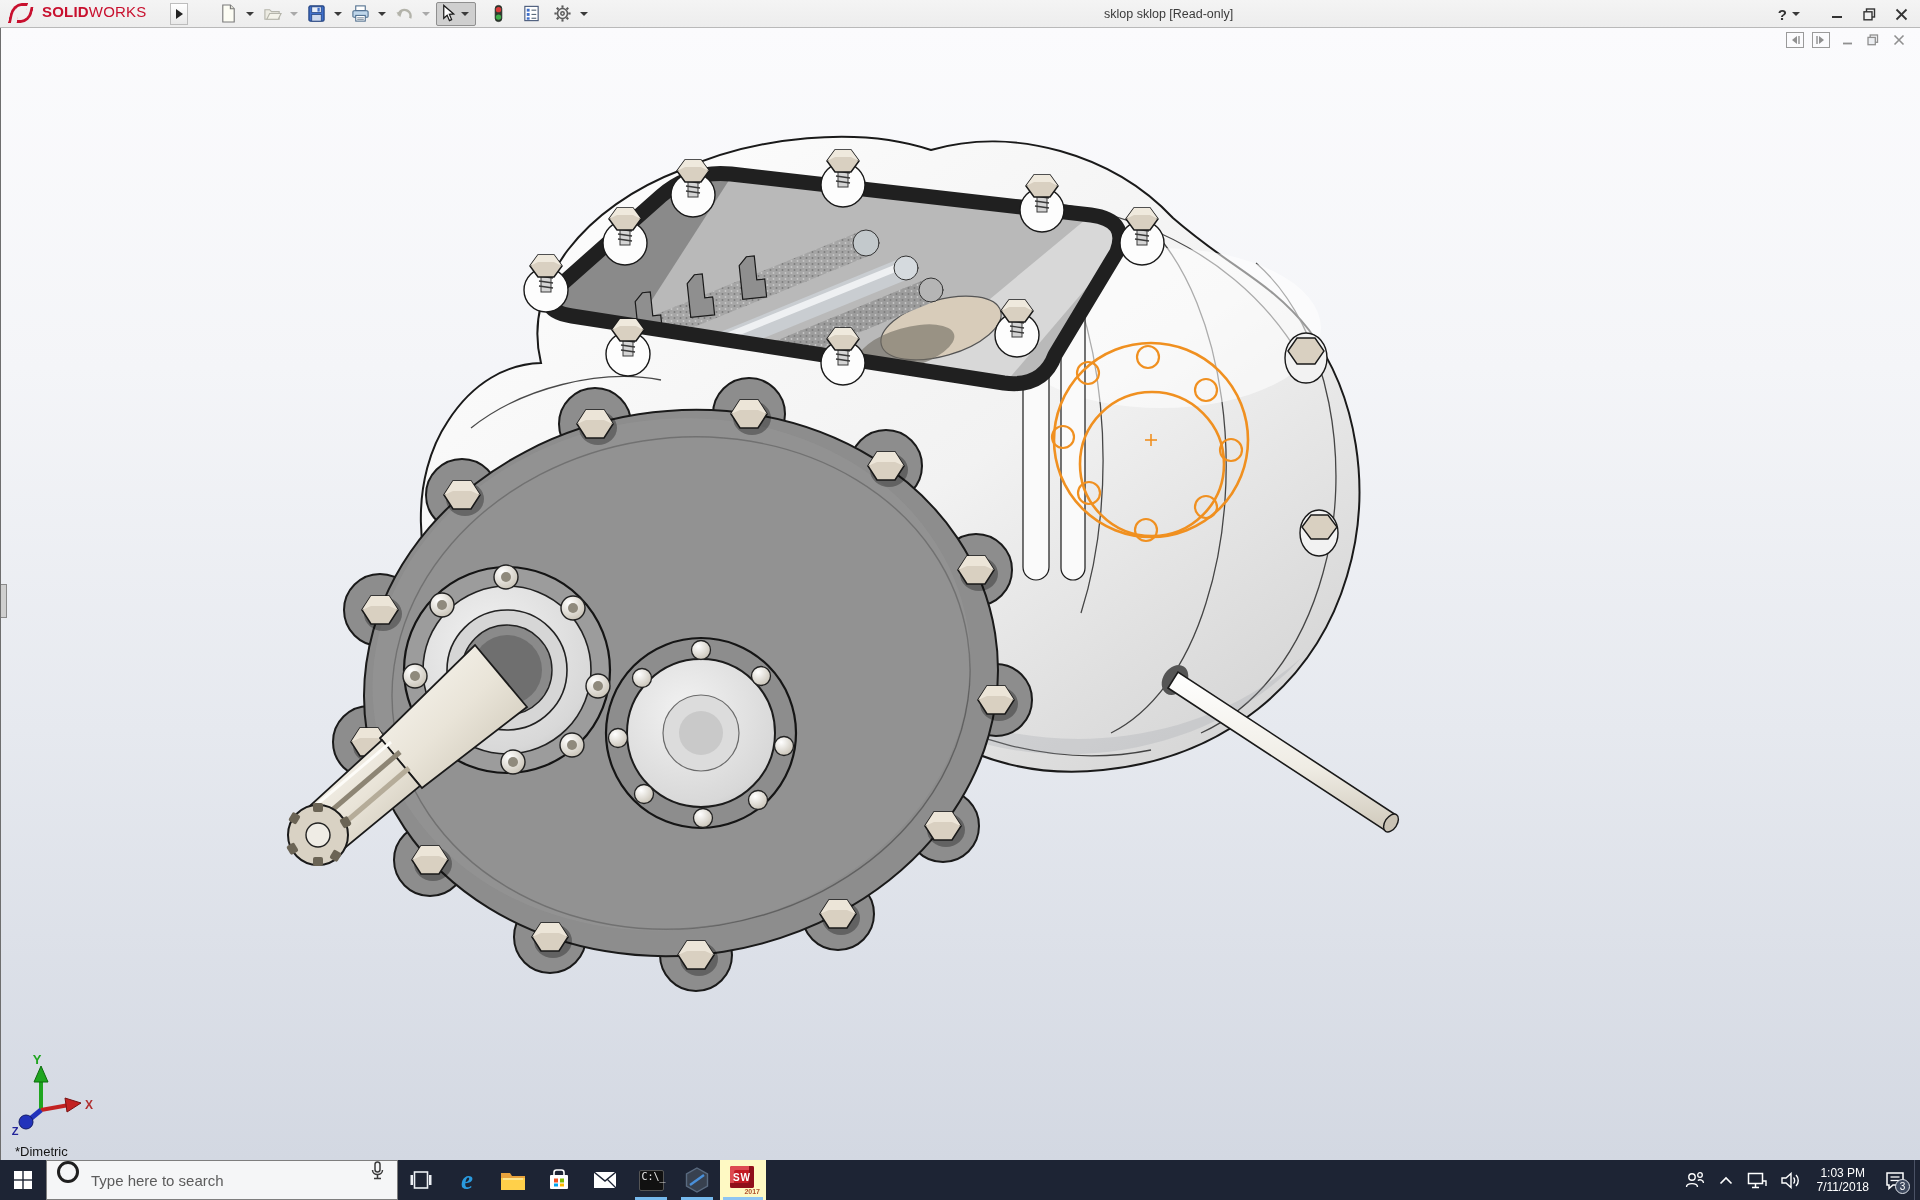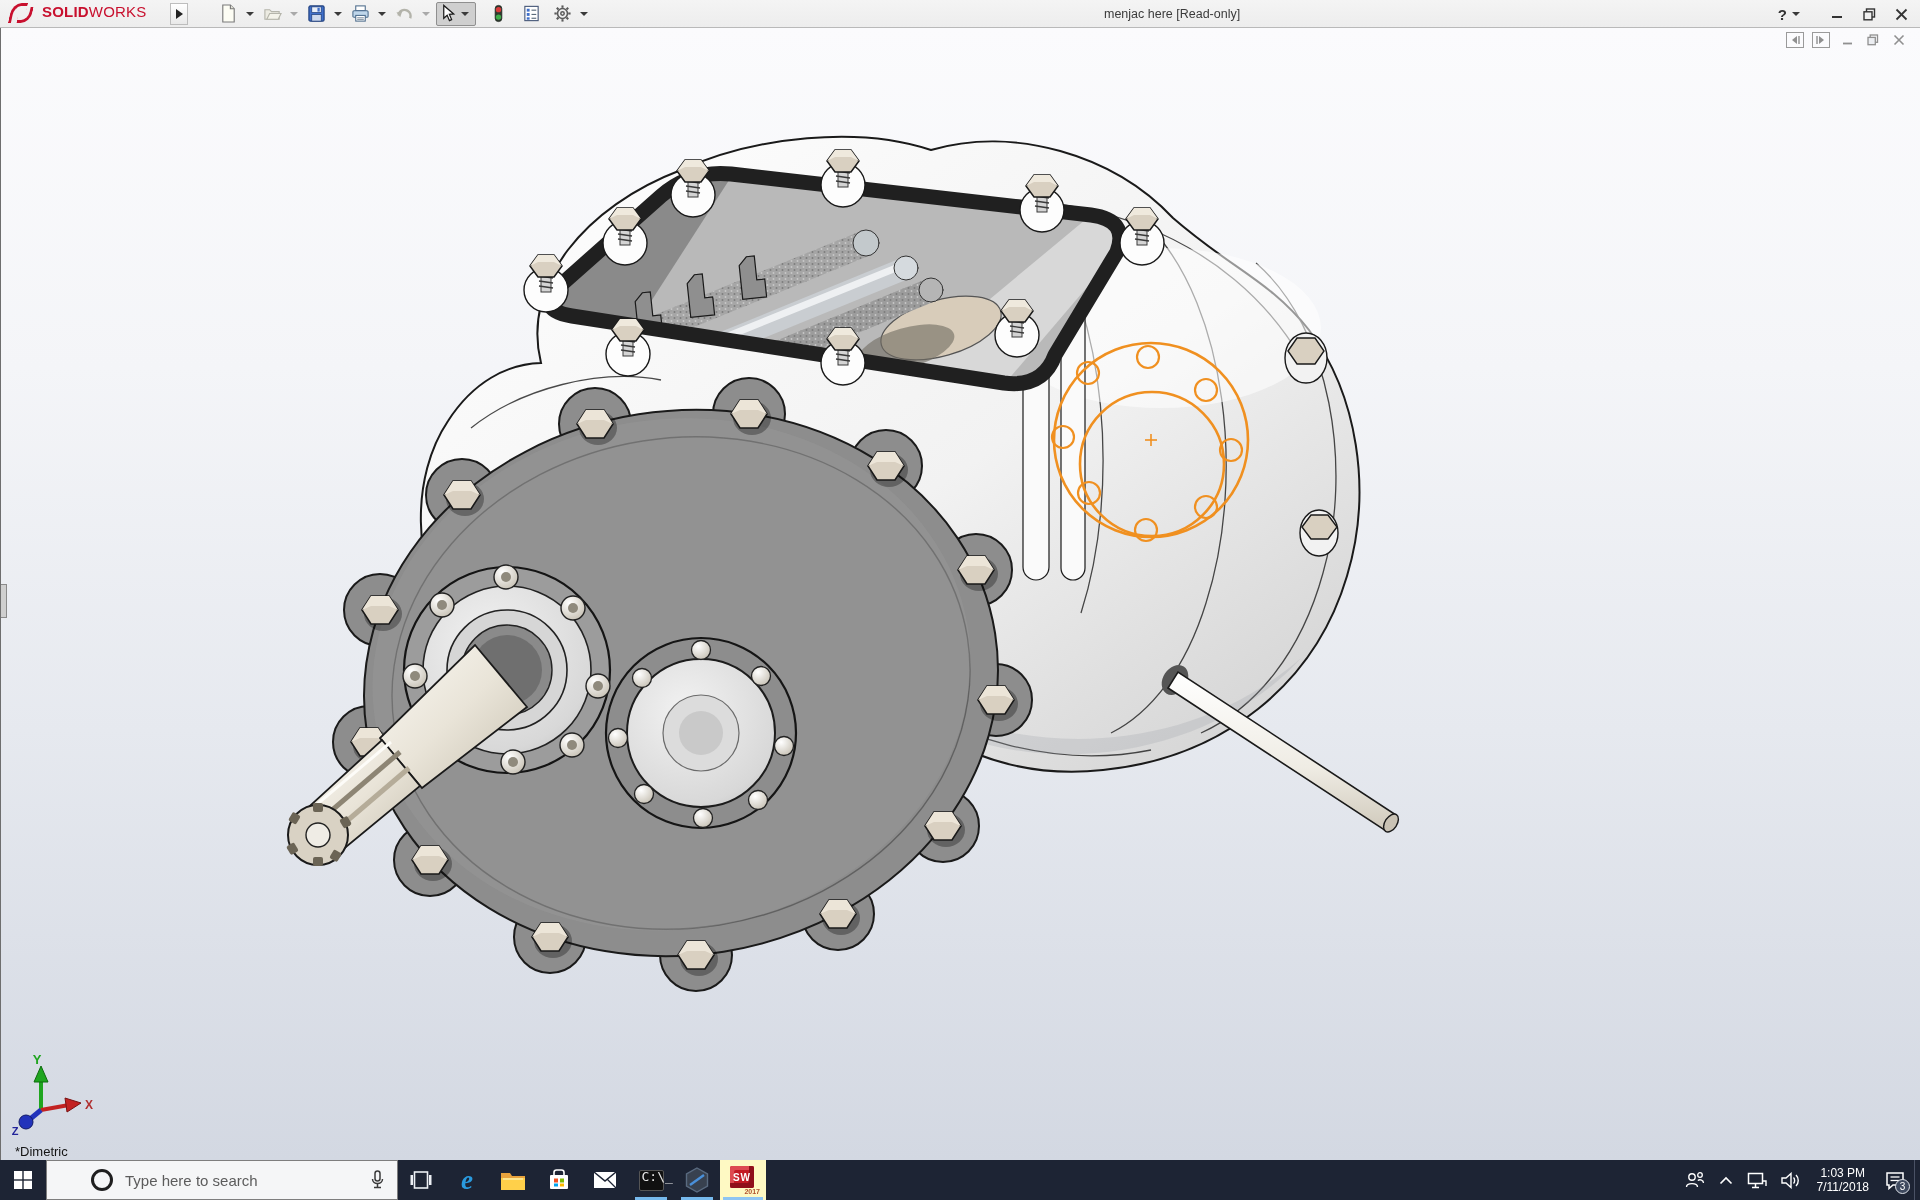--- a/index.html
+++ b/index.html
@@ -52,39 +52,39 @@
     background:#cfcfcf; border:1px solid #8a8a8a; border-left:none; }
   .model-svg { position:absolute; top:0; left:0; }
   .orient-label { position:absolute; left:14px; bottom:1px; font-size:13px; font-weight:400; color:#141414; }
   .triad { position:absolute; left:6px; bottom:22px; }
 
   
   .taskbar { position:absolute; bottom:0; left:0; width:1920px; height:40px;
     background:#1d2434; display:flex; align-items:stretch; }
   .tb-item { width:46px; display:flex; align-items:center; justify-content:center; position:relative; }
   .start { width:46px; }
-  .searchbox { width:352px; background:#f5f6f7; border:1px solid #7e7e7e; display:flex; align-items:center; position:relative;padding-left:34px; }
+  .searchbox { width:352px; background:#f5f6f7; border:1px solid #7e7e7e; display:flex; position:relative; }
   .cortana-ring { width:22px; height:22px; border:3px solid #1f1f1f; border-radius:50%; margin:0 12px 0 10px; flex:none; }
   .search-input { flex:1; border:none; outline:none; background:transparent; font-size:15px; color:#4a4a4a;
     font-family:"Liberation Sans",sans-serif; }
   .search-input::placeholder { color:#5c5c5c; }
   .mic { margin-right:12px; flex:none; }
   .running::after { content:""; position:absolute; left:7px; right:7px; bottom:0; height:3px; background:#76b9ed; }
   .active-app { background:#fef9c3; }
   .active-app::after { left:3px; right:3px; background:#8ec5f2; }
   .tray { margin-left:auto; display:flex; align-items:center; }
   .tray-item { height:40px; display:flex; align-items:center; justify-content:center; padding:0 7px; position:relative; }
   .clock { flex-direction:column; line-height:14px; padding:16px 9px; }
   .clock span { color:#fff; font-size:12px; text-align:right; display:block; }
   .badge { position:absolute; right:2px; bottom:6px; min-width:15px; height:15px; border-radius:50%;
     background:#3f4a5f; border:1px solid #dfe3ea; color:#fff; font-size:10px;
     display:flex; align-items:center; justify-content:center; }
   .show-desktop { width:6px; border-left:1px solid #4a5265; height:40px; margin-left:2px; }
   .cmd-icon { width:25px; height:21px; background:#111; border:1px solid #555; border-radius:2px;
-    color:#e8e8e8; font-family:"DejaVu Sans Mono",monospace; font-size:13px; line-height:9px; padding:1px 2px; }
+    color:#e8e8e8; font-family:"DejaVu Sans Mono",monospace; font-size:10px; line-height:9px; padding:1px 2px; }
   .hex-app { width:26px; height:26px; position:relative; }
   .sw-icon { position:relative; width:30px; height:28px; }
   .sw-cube { position:absolute; left:2px; top:0; width:24px; height:22px; background:#c21a24;
     border-radius:2px; box-shadow:inset -5px -5px 0 #8f0f1a, inset 4px 4px 0 #dd4a50;
     color:#fff; font-weight:700; font-size:10px; display:flex; align-items:center; justify-content:center; letter-spacing:1px; }
   .sw-year { position:absolute; right:-2px; bottom:-1px; font-size:7px; font-weight:700; color:#b0522e; }
   .edge-e { font-size:27px; font-weight:700; color:#2a9bdf; line-height:26px; font-family:"Liberation Serif",serif; font-style:italic; }
 </style>
 </head>
 <body>
@@ -191,21 +191,21 @@
             <line x1="4" y1="4" x2="5.8" y2="5.8"></line>
               <line x1="14.2" y1="14.2" x2="16" y2="16"></line>
             <line x1="16" y1="4" x2="14.2" y2="5.8"></line>
               <line x1="5.8" y1="14.2" x2="4" y2="16"></line>
           </g>
         </svg>
       </div>
         <span class="caret"></span>
     </div>
 
-    <div class="win-title">menjac here [Read-only]</div>
+    <div class="win-title">sklop sklop [Read-only]</div>
 
     <div class="win-controls">
       <span class="help-group">
         <span class="help-q">?</span>
         <span class="caret" style="margin-left:5px;"></span>
       </span>
       <span class="wbtn">
         <svg width="12" height="12" viewBox="0 0 12 12">
             <line x1="1" y1="9" x2="11" y2="9" stroke="#333" stroke-width="2"></line>
           </svg>

